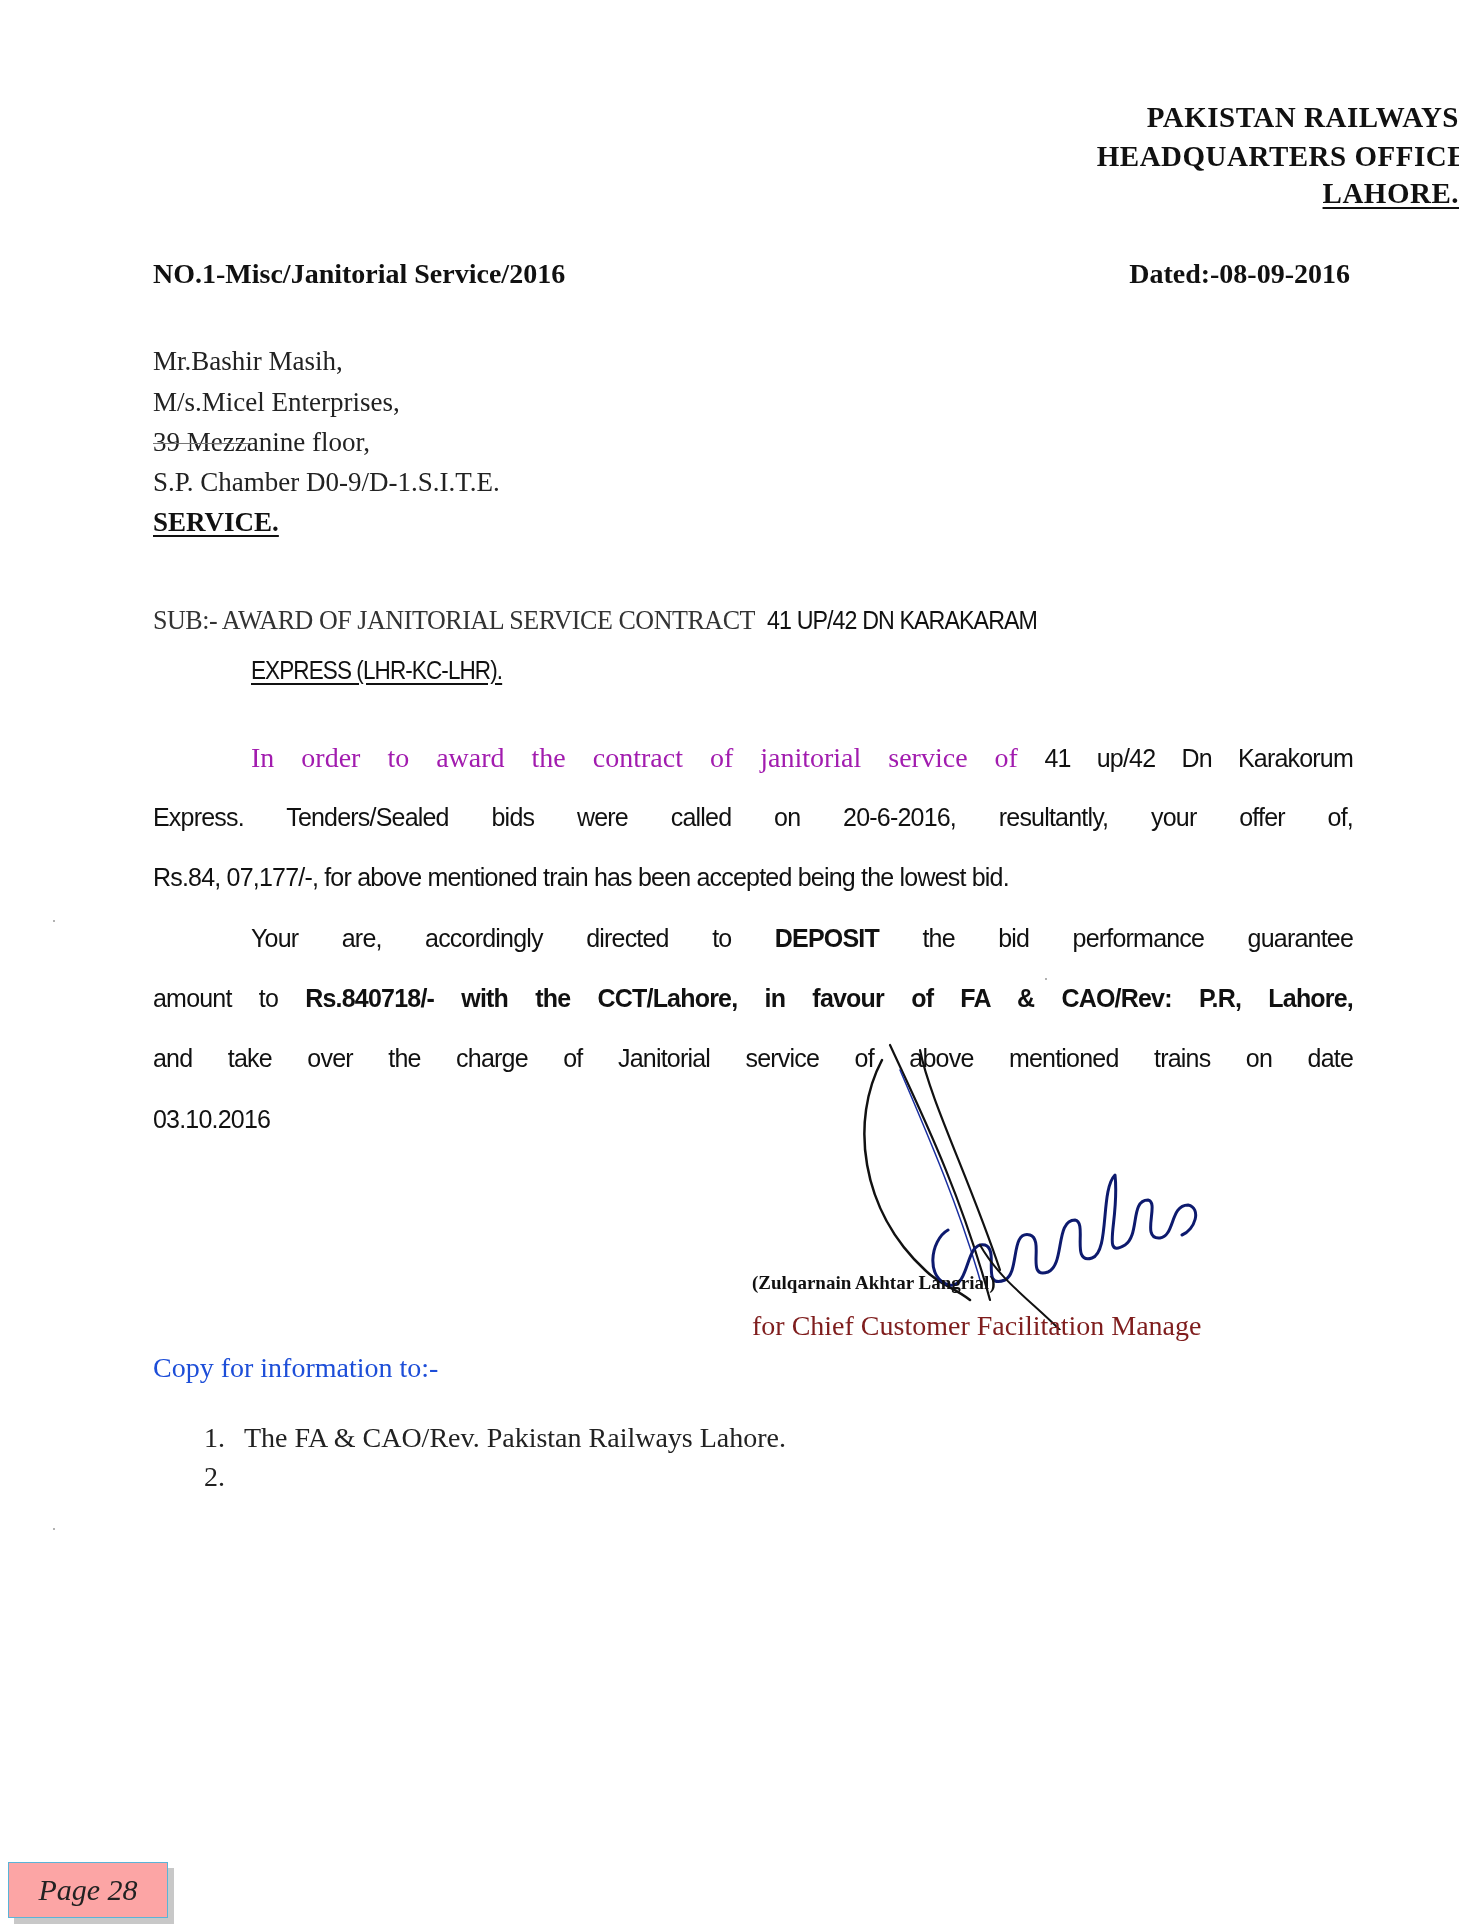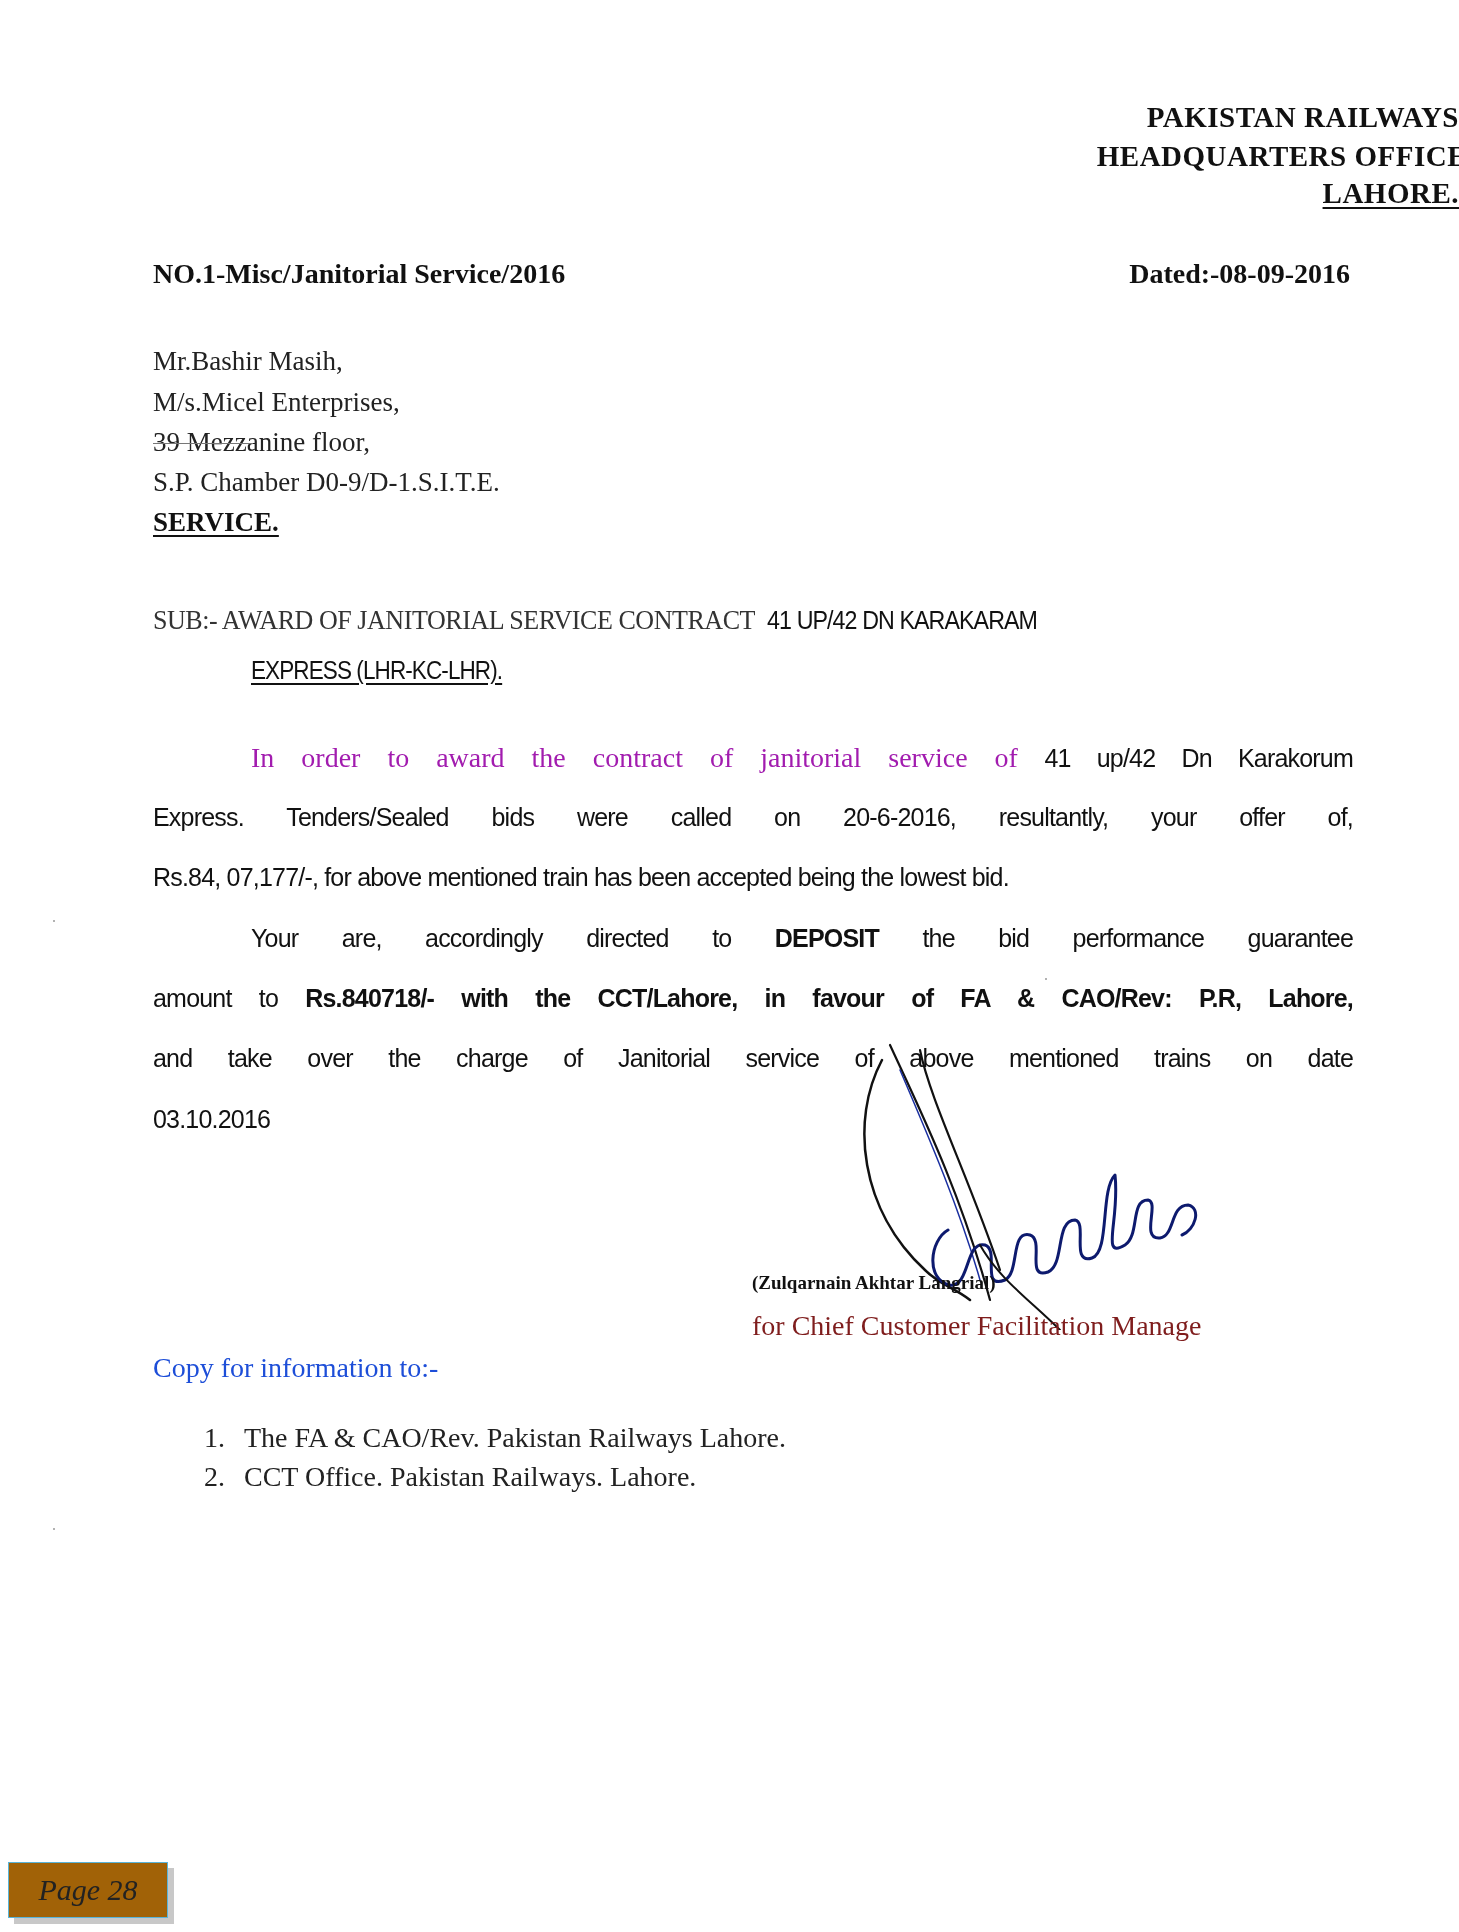--- a/index.html
+++ b/index.html
@@ -41,21 +41,21 @@
 
     .sig-name { left: 752px; top: 1272px; font-family: "Liberation Serif", serif; font-weight: bold; font-size: 19px; }
     .sig-title { left: 752px; top: 1310px; font-family: "Liberation Serif", serif; font-size: 28px; color: #7f1d1d; }
     .signature { left: 830px; top: 1040px; width: 380px; height: 290px; }
 
     .copy { left: 153px; top: 1352px; font-family: "Liberation Serif", serif; font-size: 28px; color: #1d4ed8; }
     .cc-list { left: 204px; top: 1422px; font-family: "Liberation Serif", serif; font-size: 28px; color: #222; margin: 0; padding: 0; list-style: none; }
     .cc-list li { height: 39px; display: flex; }
     .cc-num { width: 40px; }
 
-    .page-box { left: 8px; top: 1862px; width: 158px; height: 54px; border: 1px solid #5ab4d8; background: #a16207; box-shadow: 6px 6px 0 #c8c8c8; display: flex; align-items: center; justify-content: center; font-family: "Liberation Serif", serif; font-style: italic; font-size: 30px; color: #222; }
+    .page-box { left: 8px; top: 1862px; width: 158px; height: 54px; border: 1px solid #5ab4d8; background: #fca5a5; box-shadow: 6px 6px 0 #c8c8c8; display: flex; align-items: center; justify-content: center; font-family: "Liberation Serif", serif; font-style: italic; font-size: 30px; color: #222; }
 
     .speck { width: 2px; height: 2px; background: #999; border-radius: 1px; }
   </style>
 </head>
 <body>
 
 <div class="abs hdr hdr1">PAKISTAN RAILWAYS</div>
 <div class="abs hdr hdr2">HEADQUARTERS OFFICE</div>
 <div class="abs hdr hdr3"><span>LAHORE.</span></div>
 
@@ -106,21 +106,20 @@
 <div class="abs sig-title">for Chief Customer Facilitation Manage</div>
 
 <div class="abs copy">Copy for information to:-</div>
 <ol class="abs cc-list">
   <li>
     <span class="cc-num">1.</span>
     <span>The FA &amp; CAO/Rev. Pakistan Railways Lahore.</span>
   </li>
   <li>
     <span class="cc-num">2.</span>
-    <span>CCT Office. Pakistan Railways. Lahore.</span>
   </li>
 </ol>
 
 <div class="abs speck" style="left:53px;top:920px;"></div>
 <div class="abs speck" style="left:53px;top:1528px;"></div>
 <div class="abs speck" style="left:1045px;top:978px;"></div>
 
 <div class="abs page-box">
   <span>Page 28</span>
 </div>

